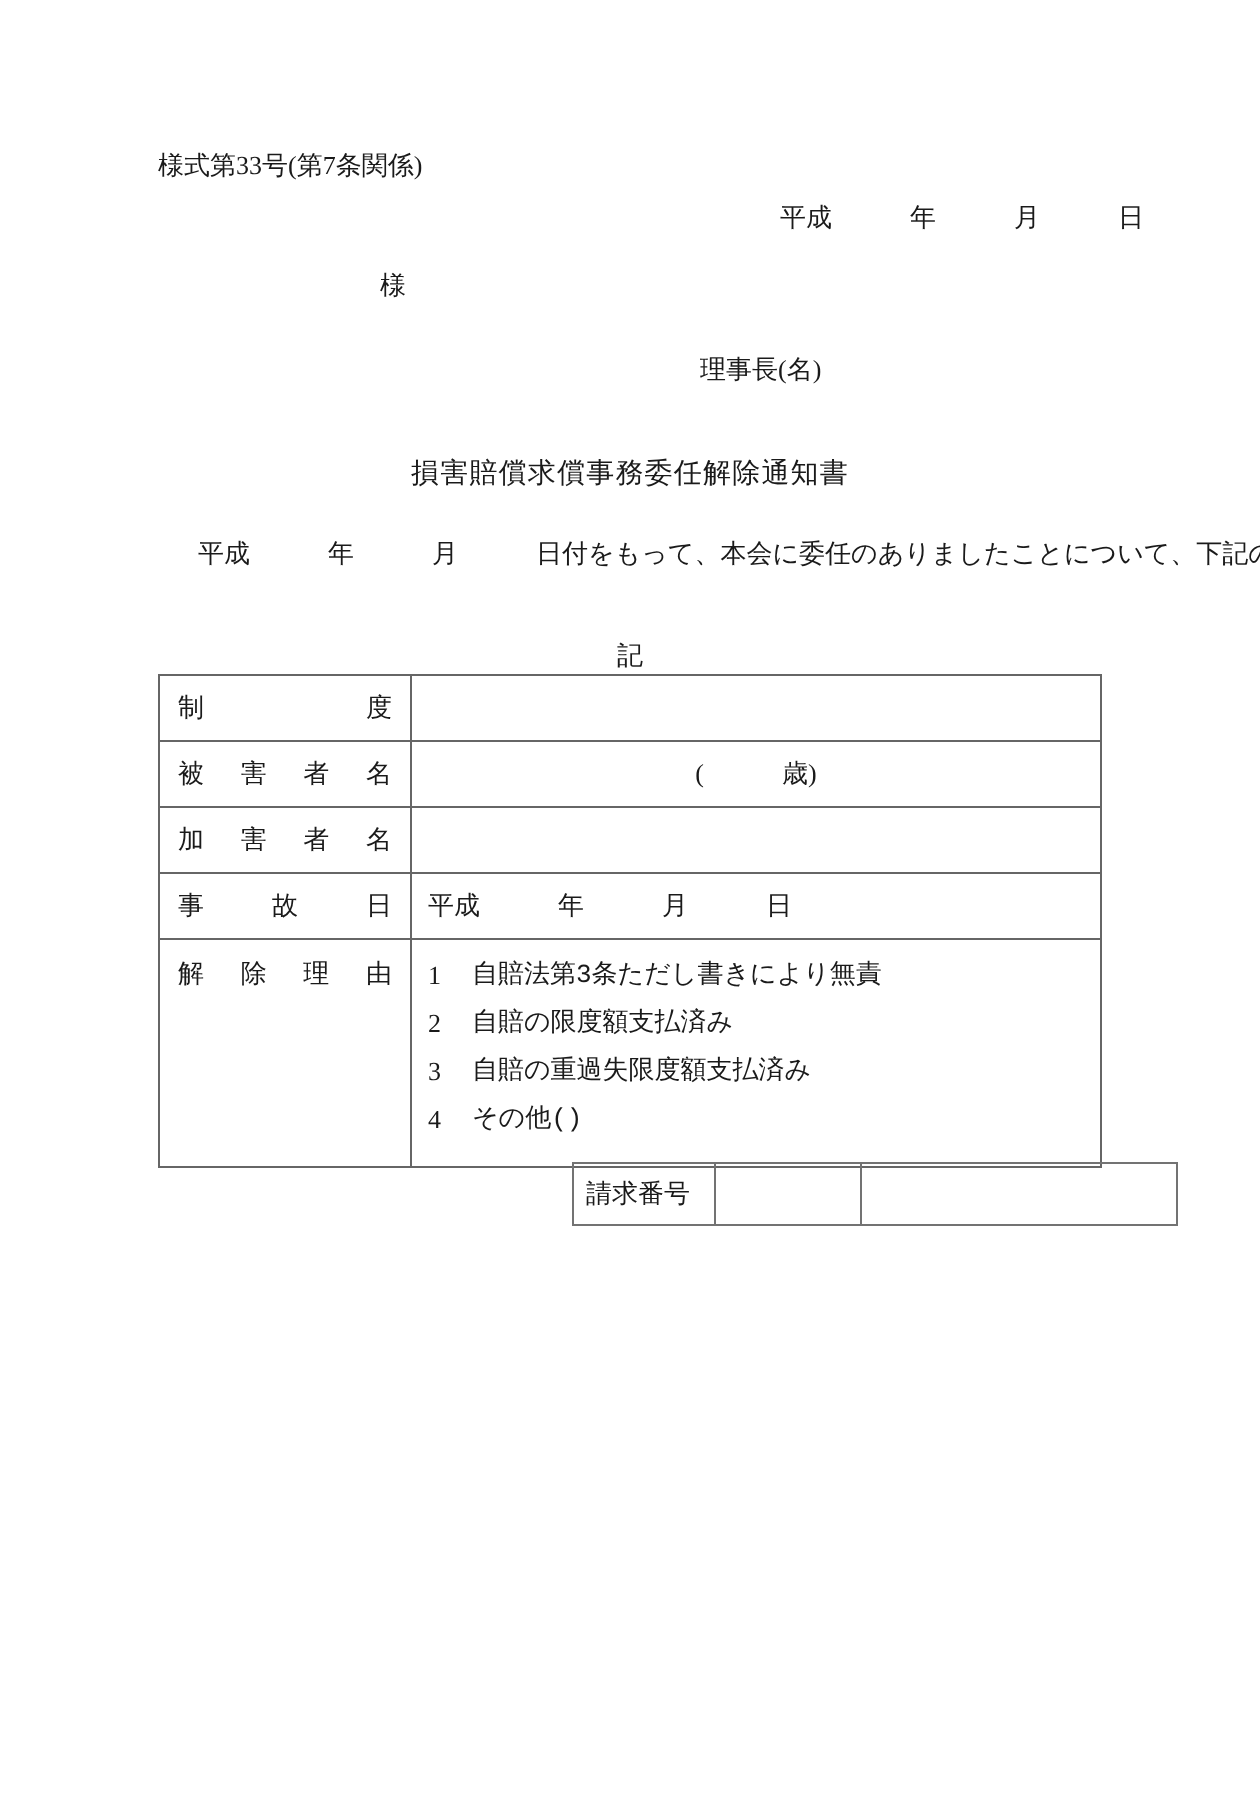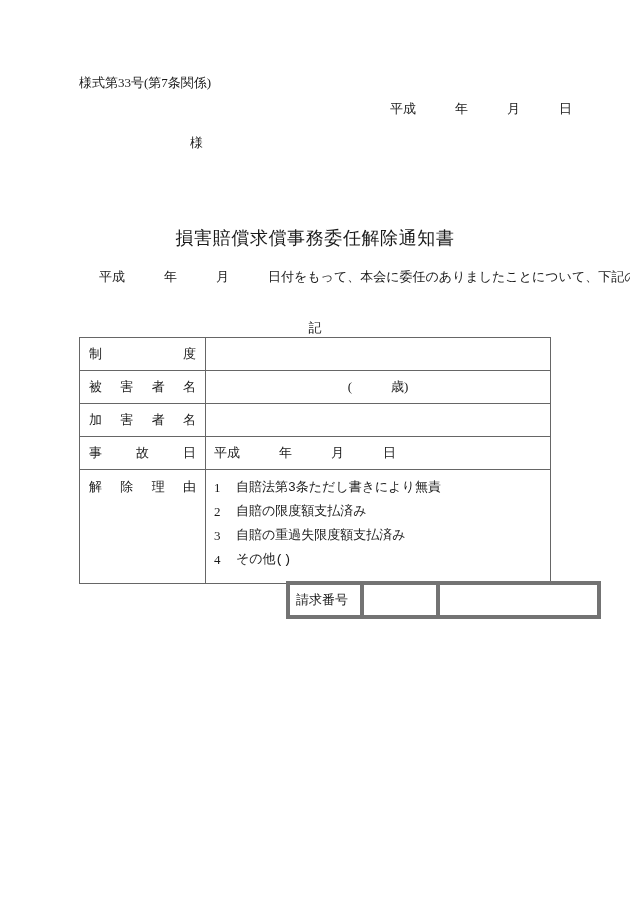--- a/index.html
+++ b/index.html
@@ -59,21 +59,21 @@
   }
   .org-name { display: block; }
   .org-role { display: block; padding-left: 22px; }
 
   .doc-title {
     position: absolute;
     left: 0;
     top: 229px;
     width: 630px;
     text-align: center;
-    font-size: 18px;
+    font-size: 14px;
     line-height: 18px;
     letter-spacing: 0.6px;
   }
 
   
   .body-para {
     position: absolute;
     left: 79px;
     top: 266px;
     width: 474px;
@@ -172,21 +172,21 @@
   .bottom-table {
     position: absolute;
     left: 286px;
     top: 581px;
     width: 265px;
     border-collapse: collapse;
     table-layout: fixed;
     font-size: 13px;
   }
   .bottom-table td {
-    border: 4px solid #737373;
+    border: 1px solid #737373;
     height: 30px;
     padding: 0 6px;
     vertical-align: middle;
     white-space: nowrap;
   }
   .bt-label { width: 58px; }
   .bt-c1 { width: 60px; }
   .bt-c2 { width: 145px; }
 </style>
 </head>
@@ -194,20 +194,21 @@
 
 <div class="page">
 
   <div class="form-no">様式第33号(第7条関係)</div>
 
   <div class="date-line">平成　　　年　　　月　　　日</div>
 
   <div class="addressee">様</div>
 
   <div class="org-block">
+    <span class="org-role">理事長(名)</span>
   </div>
 
   <div class="doc-title">損害賠償求償事務委任解除通知書</div>
 
   <div class="body-para">
     <span class="body-line body-line-1">平成　　　年　　　月　　　日付をもって、本会に委任のありましたことについて、下記の理</span>
   </div>
 
   <div class="ki-mark">記</div>
 

